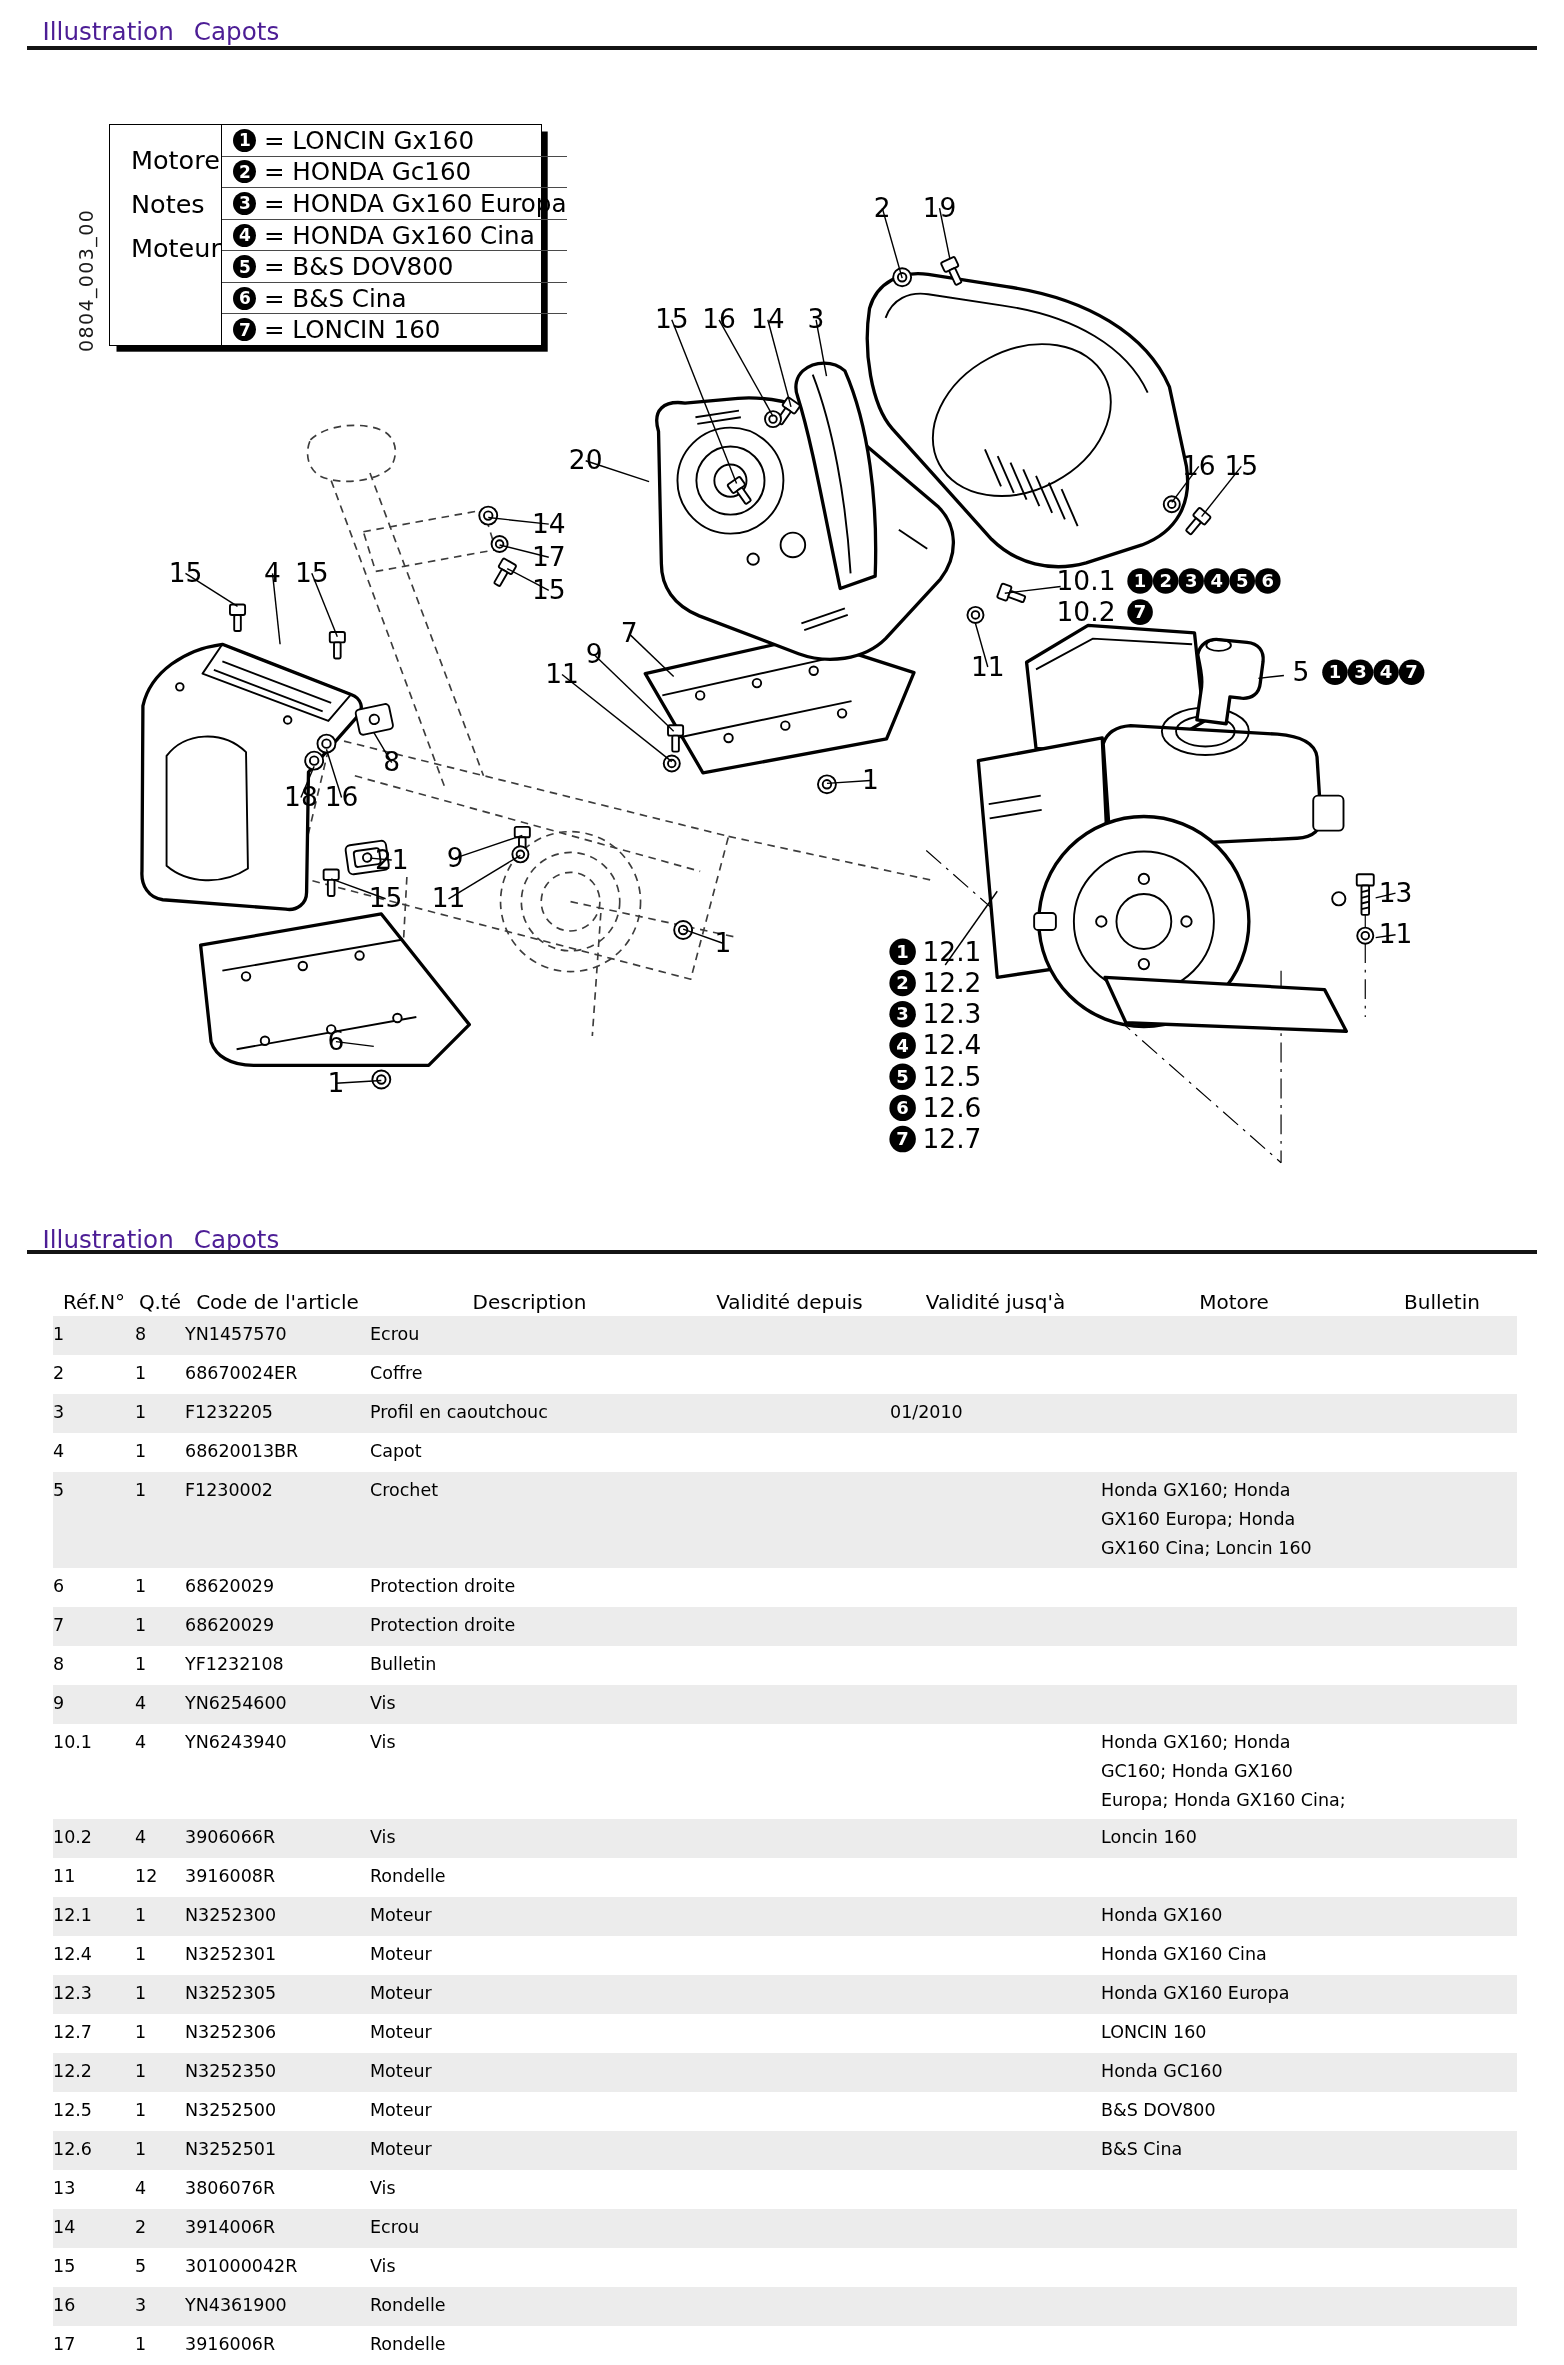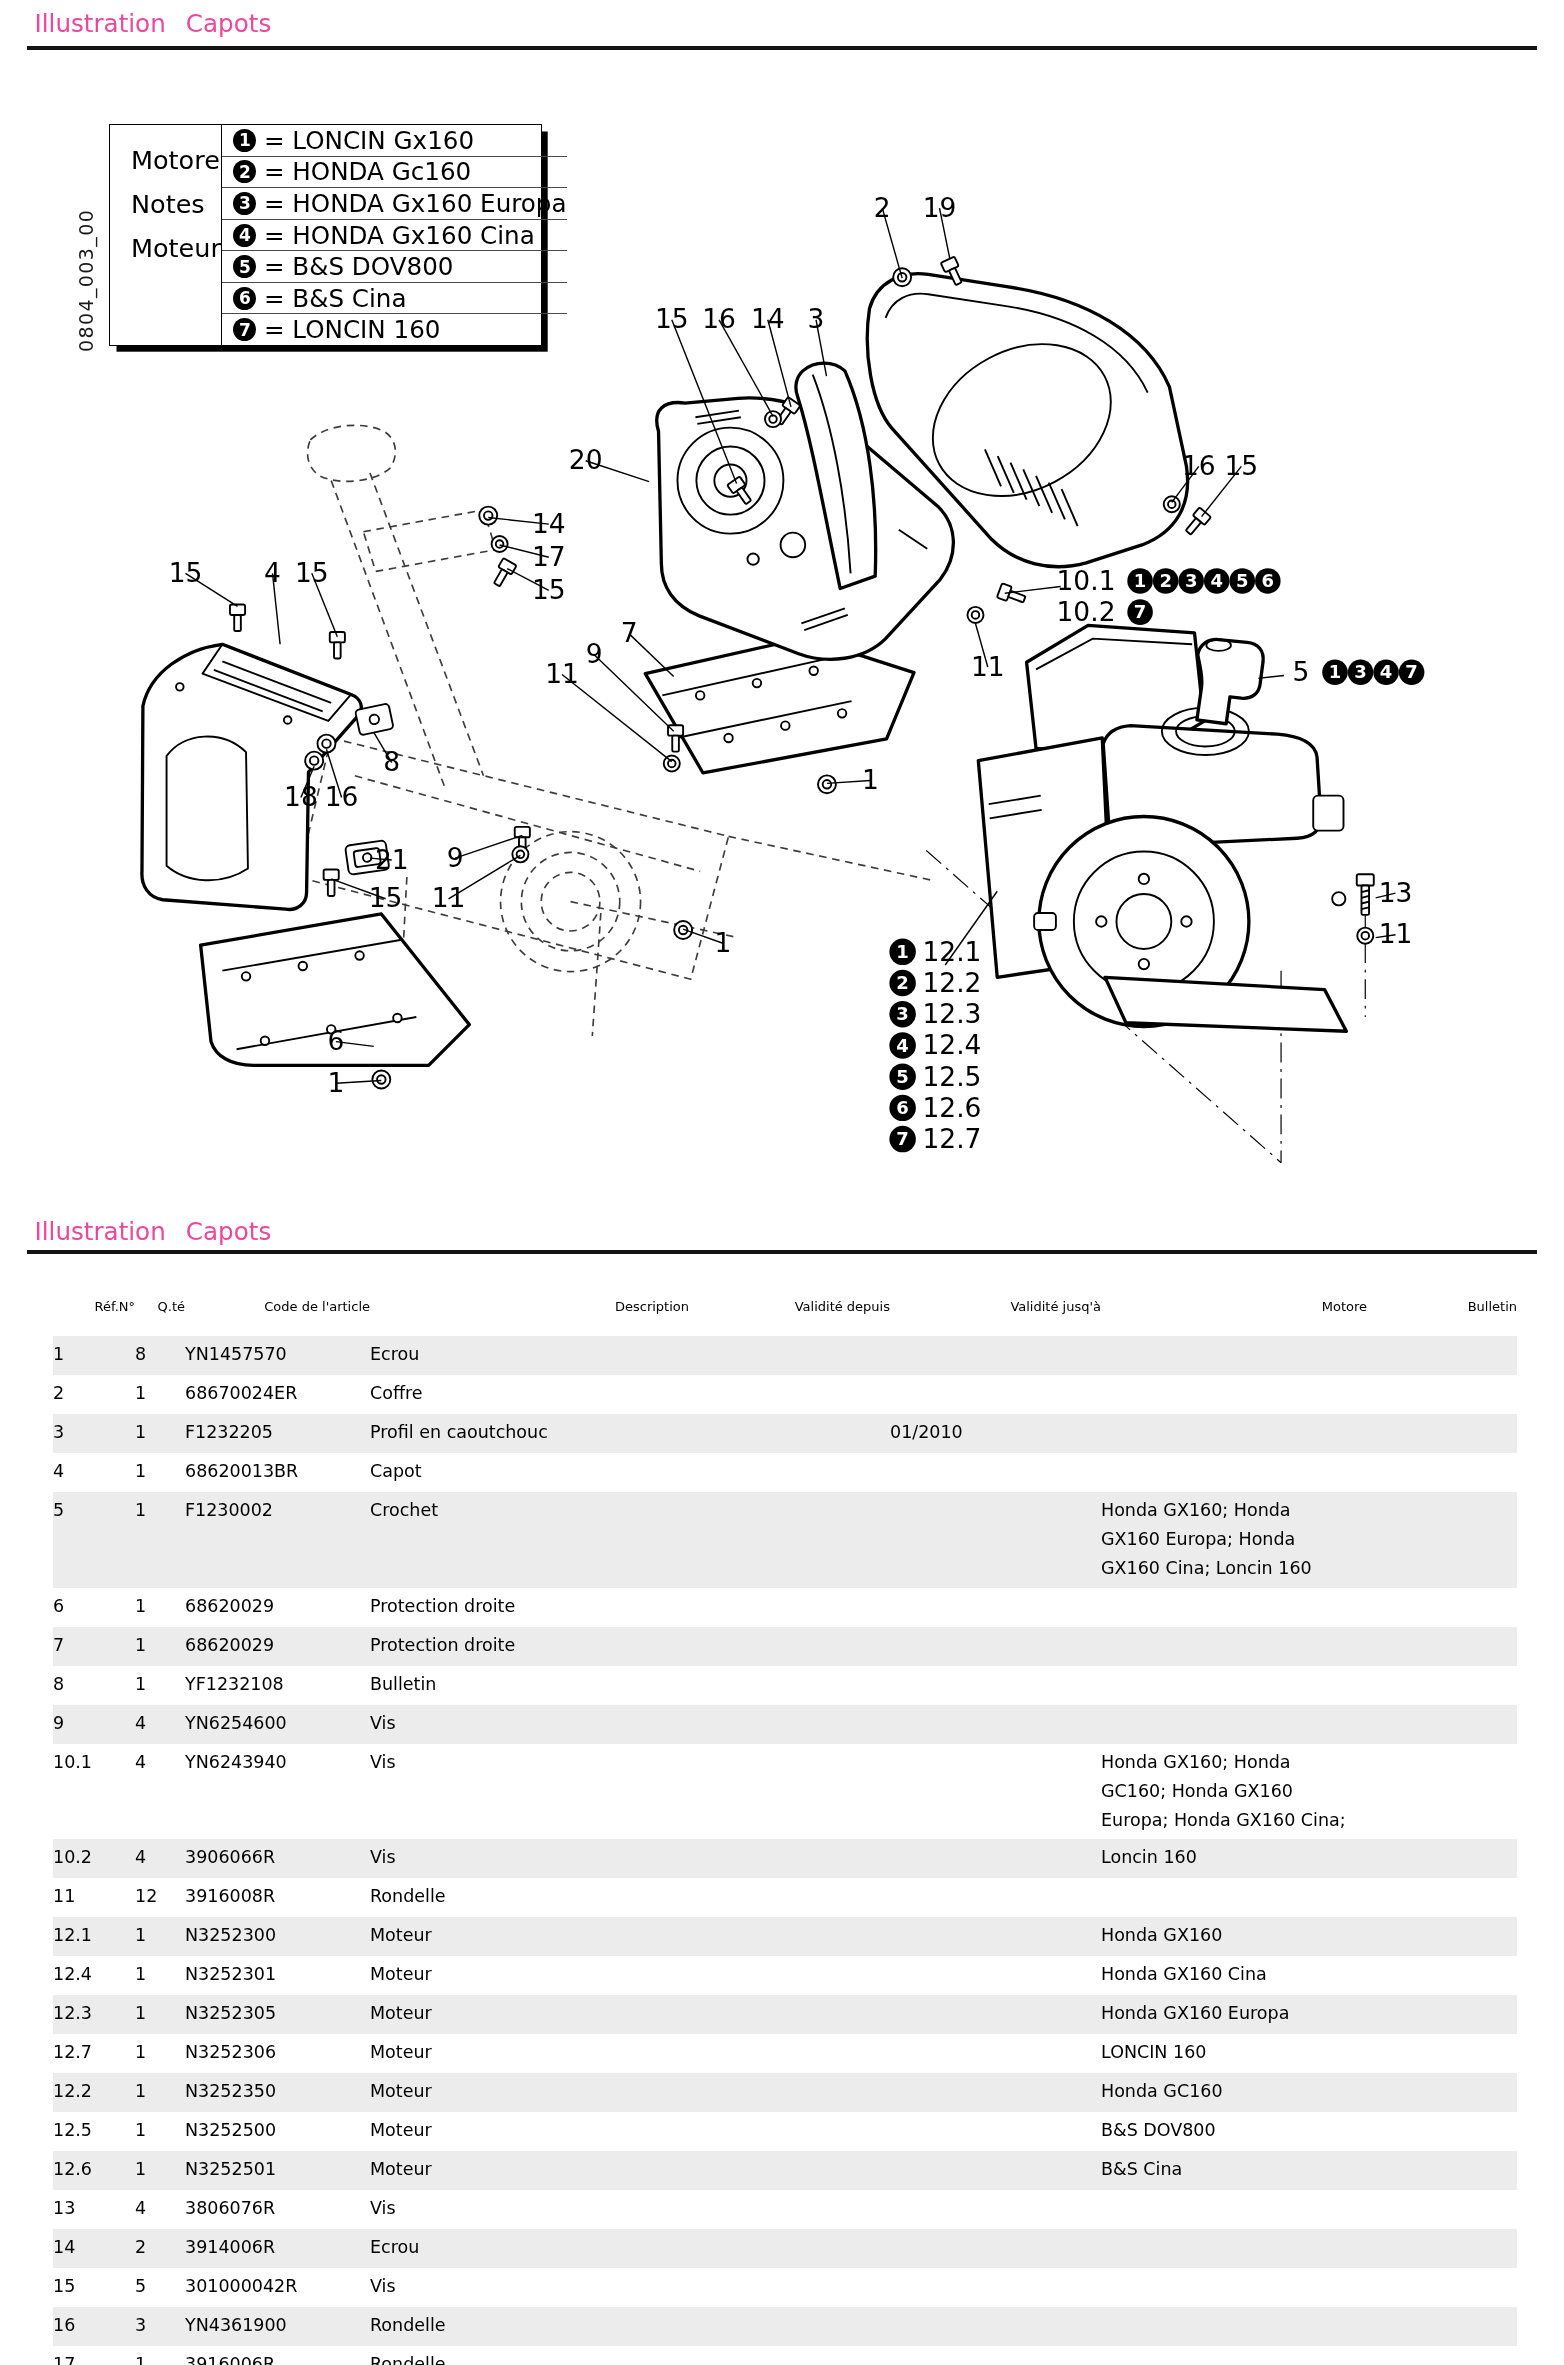--- a/index.html
+++ b/index.html
@@ -2,22 +2,22 @@
 <html style="font-size:7.6px"><head>
 <meta charset="utf-8">
 <style>
   html,body{margin:0;padding:0;background:#888;}
   .page{
     position:relative; width:1564px; height:2503px; background:#ffffff;
     font-family:"DejaVu Sans","Liberation Sans",sans-serif; color:#000;
     overflow:hidden;
   }
   .page-title{
-    position:absolute; left:26.5px; margin:8px; font-size:24.6px; font-weight:400;
-    word-spacing:12.3px; letter-spacing:0; color:#ec4899; white-space:pre;
+    position:absolute; left:26.5px; margin:16px; font-size:24.6px; font-weight:400;
+    word-spacing:12.3px; letter-spacing:0; color:#4c1d95; white-space:pre;
   }
   #title-top{top:0.9px;}
   #title-table{top:1209px;}
   .rule{position:absolute; left:26.5px; width:1510px; height:4.3px; background:#141414;}
   #rule-top{top:46px;}
   #rule-mid{top:1250px;}
 
   .vert-code{
     position:absolute; left:75px; top:352px; transform-origin:0 0;
     transform:rotate(-90deg); font-size:19px; letter-spacing:1.4px; color:#1a1a1a;
@@ -55,22 +55,22 @@
   .leader{stroke:#000; stroke-width:3; fill:none;}
   .callout-text{font-family:"DejaVu Sans","Liberation Sans",sans-serif; font-size:56px; fill:#000;}
   .badge-svg-text{font-family:"DejaVu Sans","Liberation Sans",sans-serif; font-size:38px; font-weight:bold; fill:#fff; text-anchor:middle;}
   .hw{fill:#fff; stroke:#000; stroke-width:4;}
 
   table.parts{
     position:absolute; left:53px; top:1277px; width:1463px;
     border-collapse:collapse; table-layout:fixed; font-size:17.5px;
   }
   table.parts th{
-    text-align:right; font-weight:400; vertical-align:bottom;
-    padding:0 0 22px 0; height:37px; font-size:13px;
+    text-align:center; font-weight:400; vertical-align:bottom;
+    padding:0 0 2px 0; height:37px; font-size:20px;
   }
   table.parts td{
     vertical-align:top; padding:4.3px 13.2px 4.3px 0; line-height:29px;
     overflow:hidden;
   }
   table.parts tr.row{height:39px;}
   table.parts tr.gray{background:#ececec;}
   td.notes span{display:inline-block; max-width:246px;}
 </style>
 </head>

